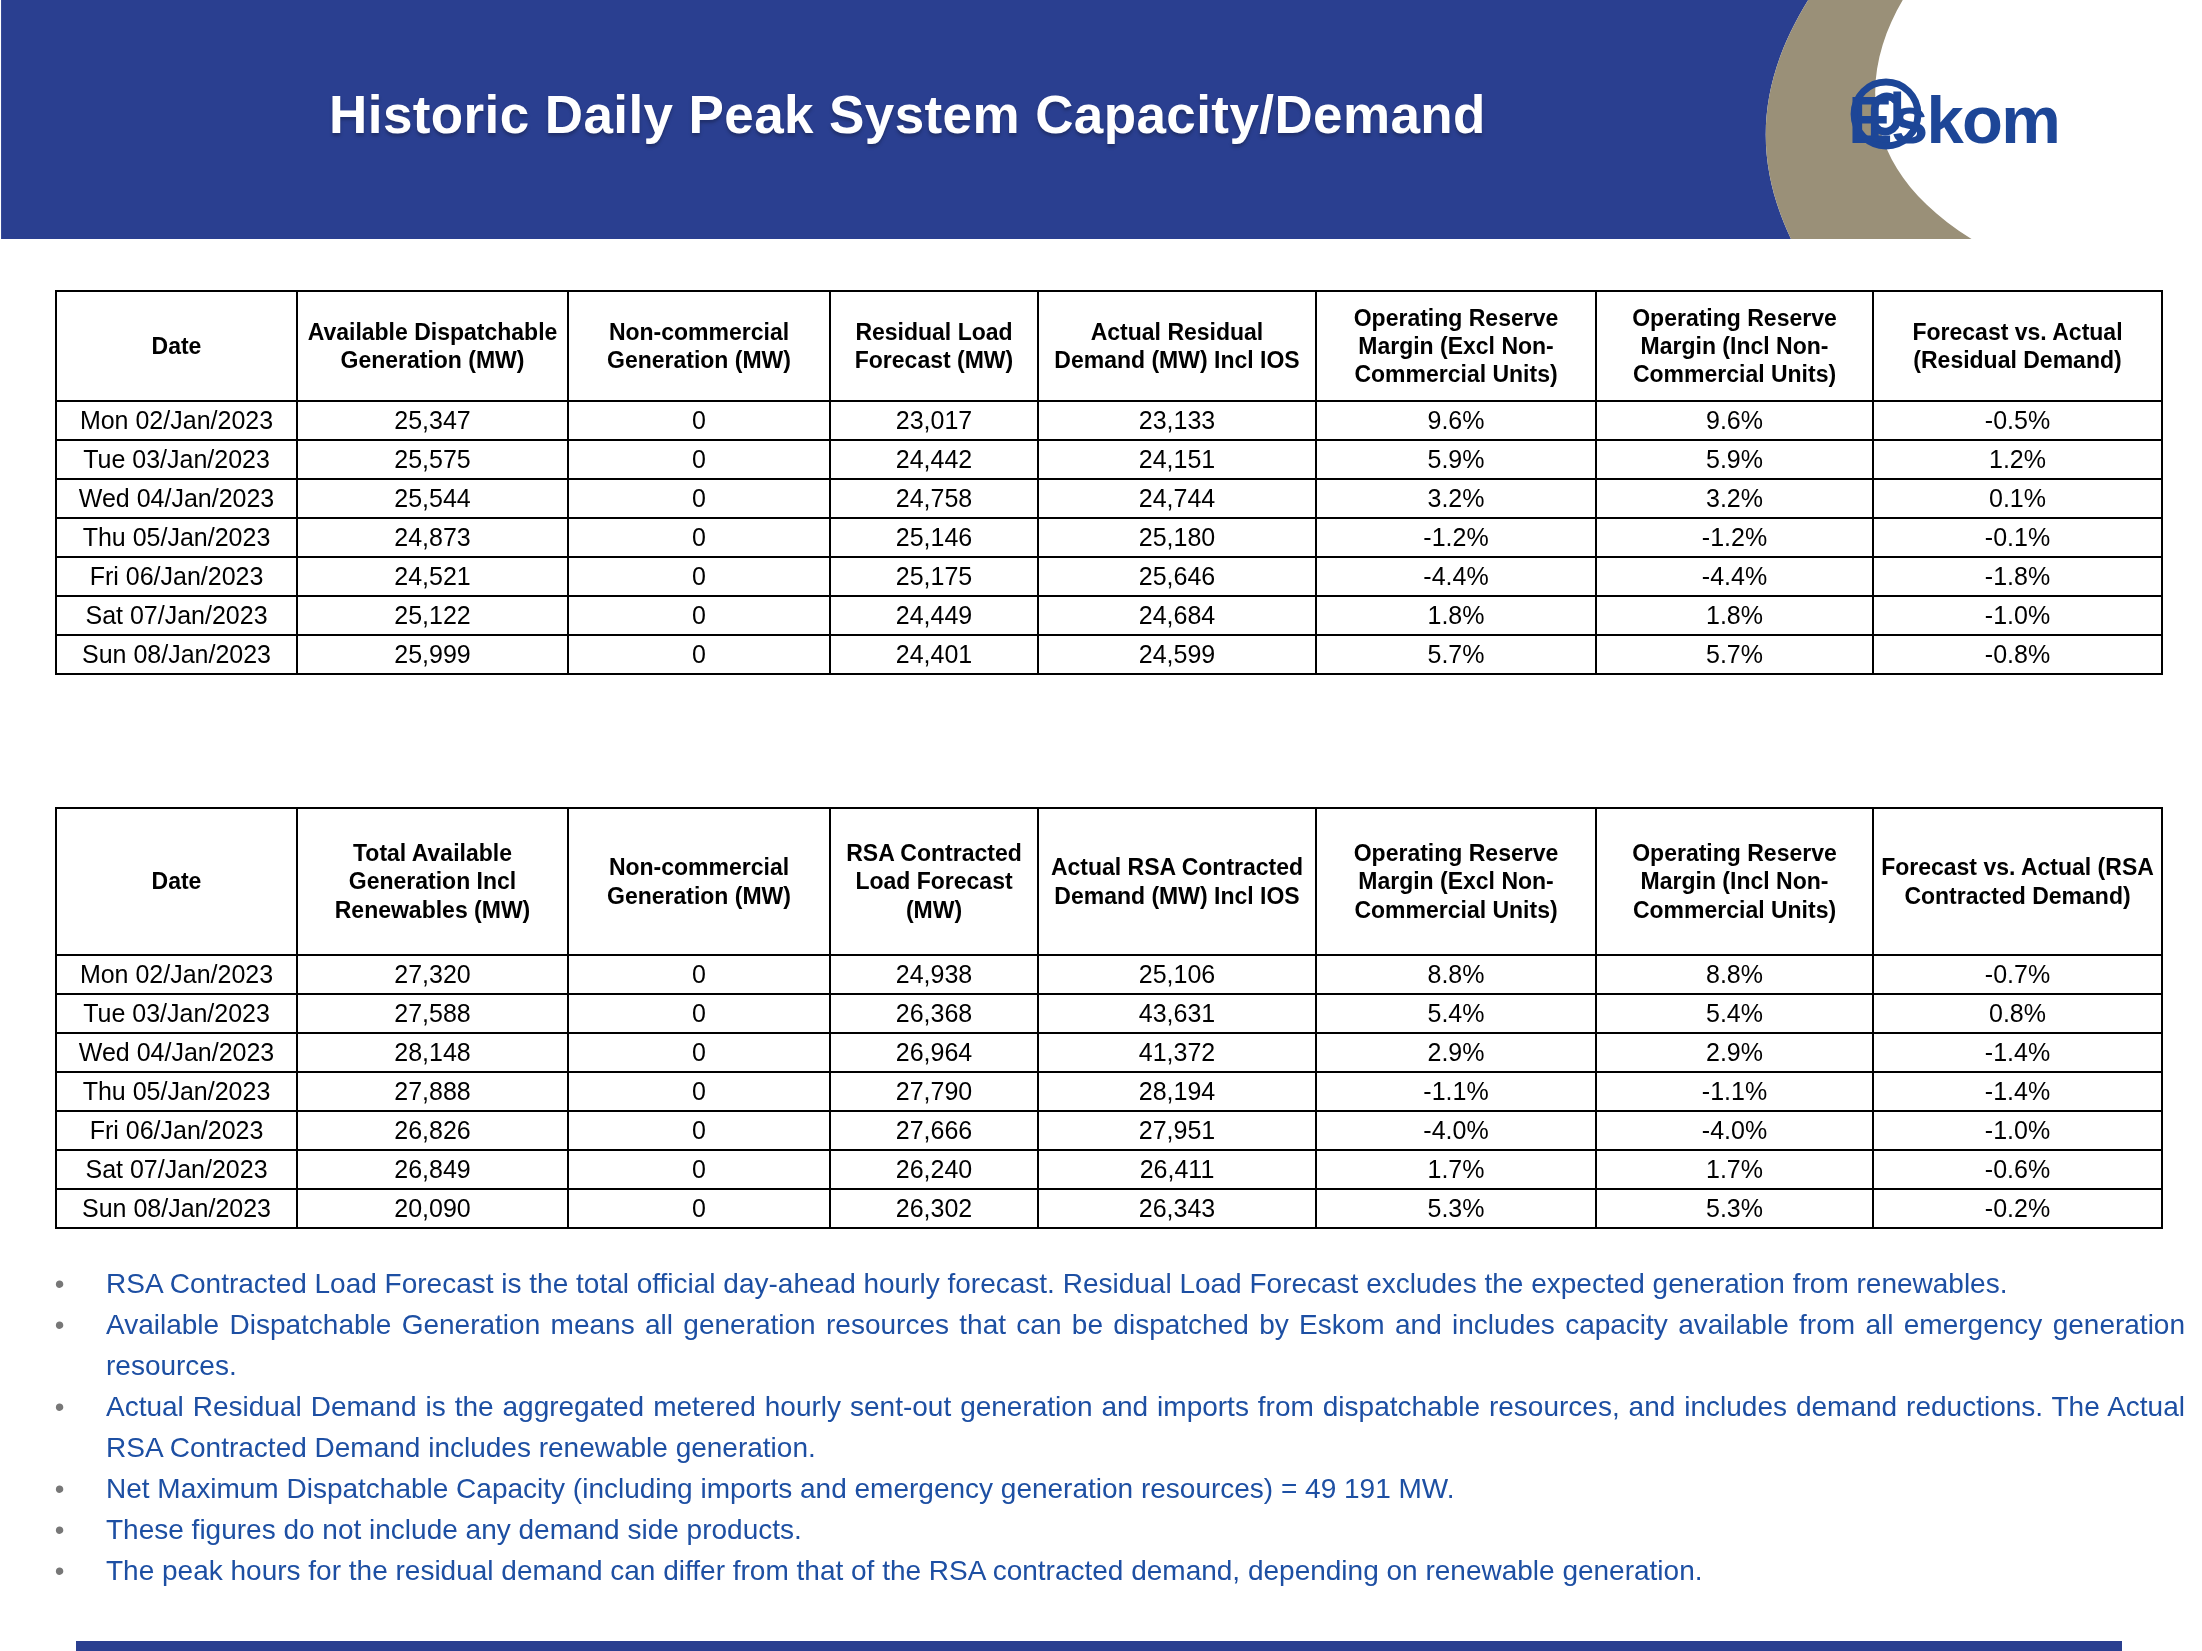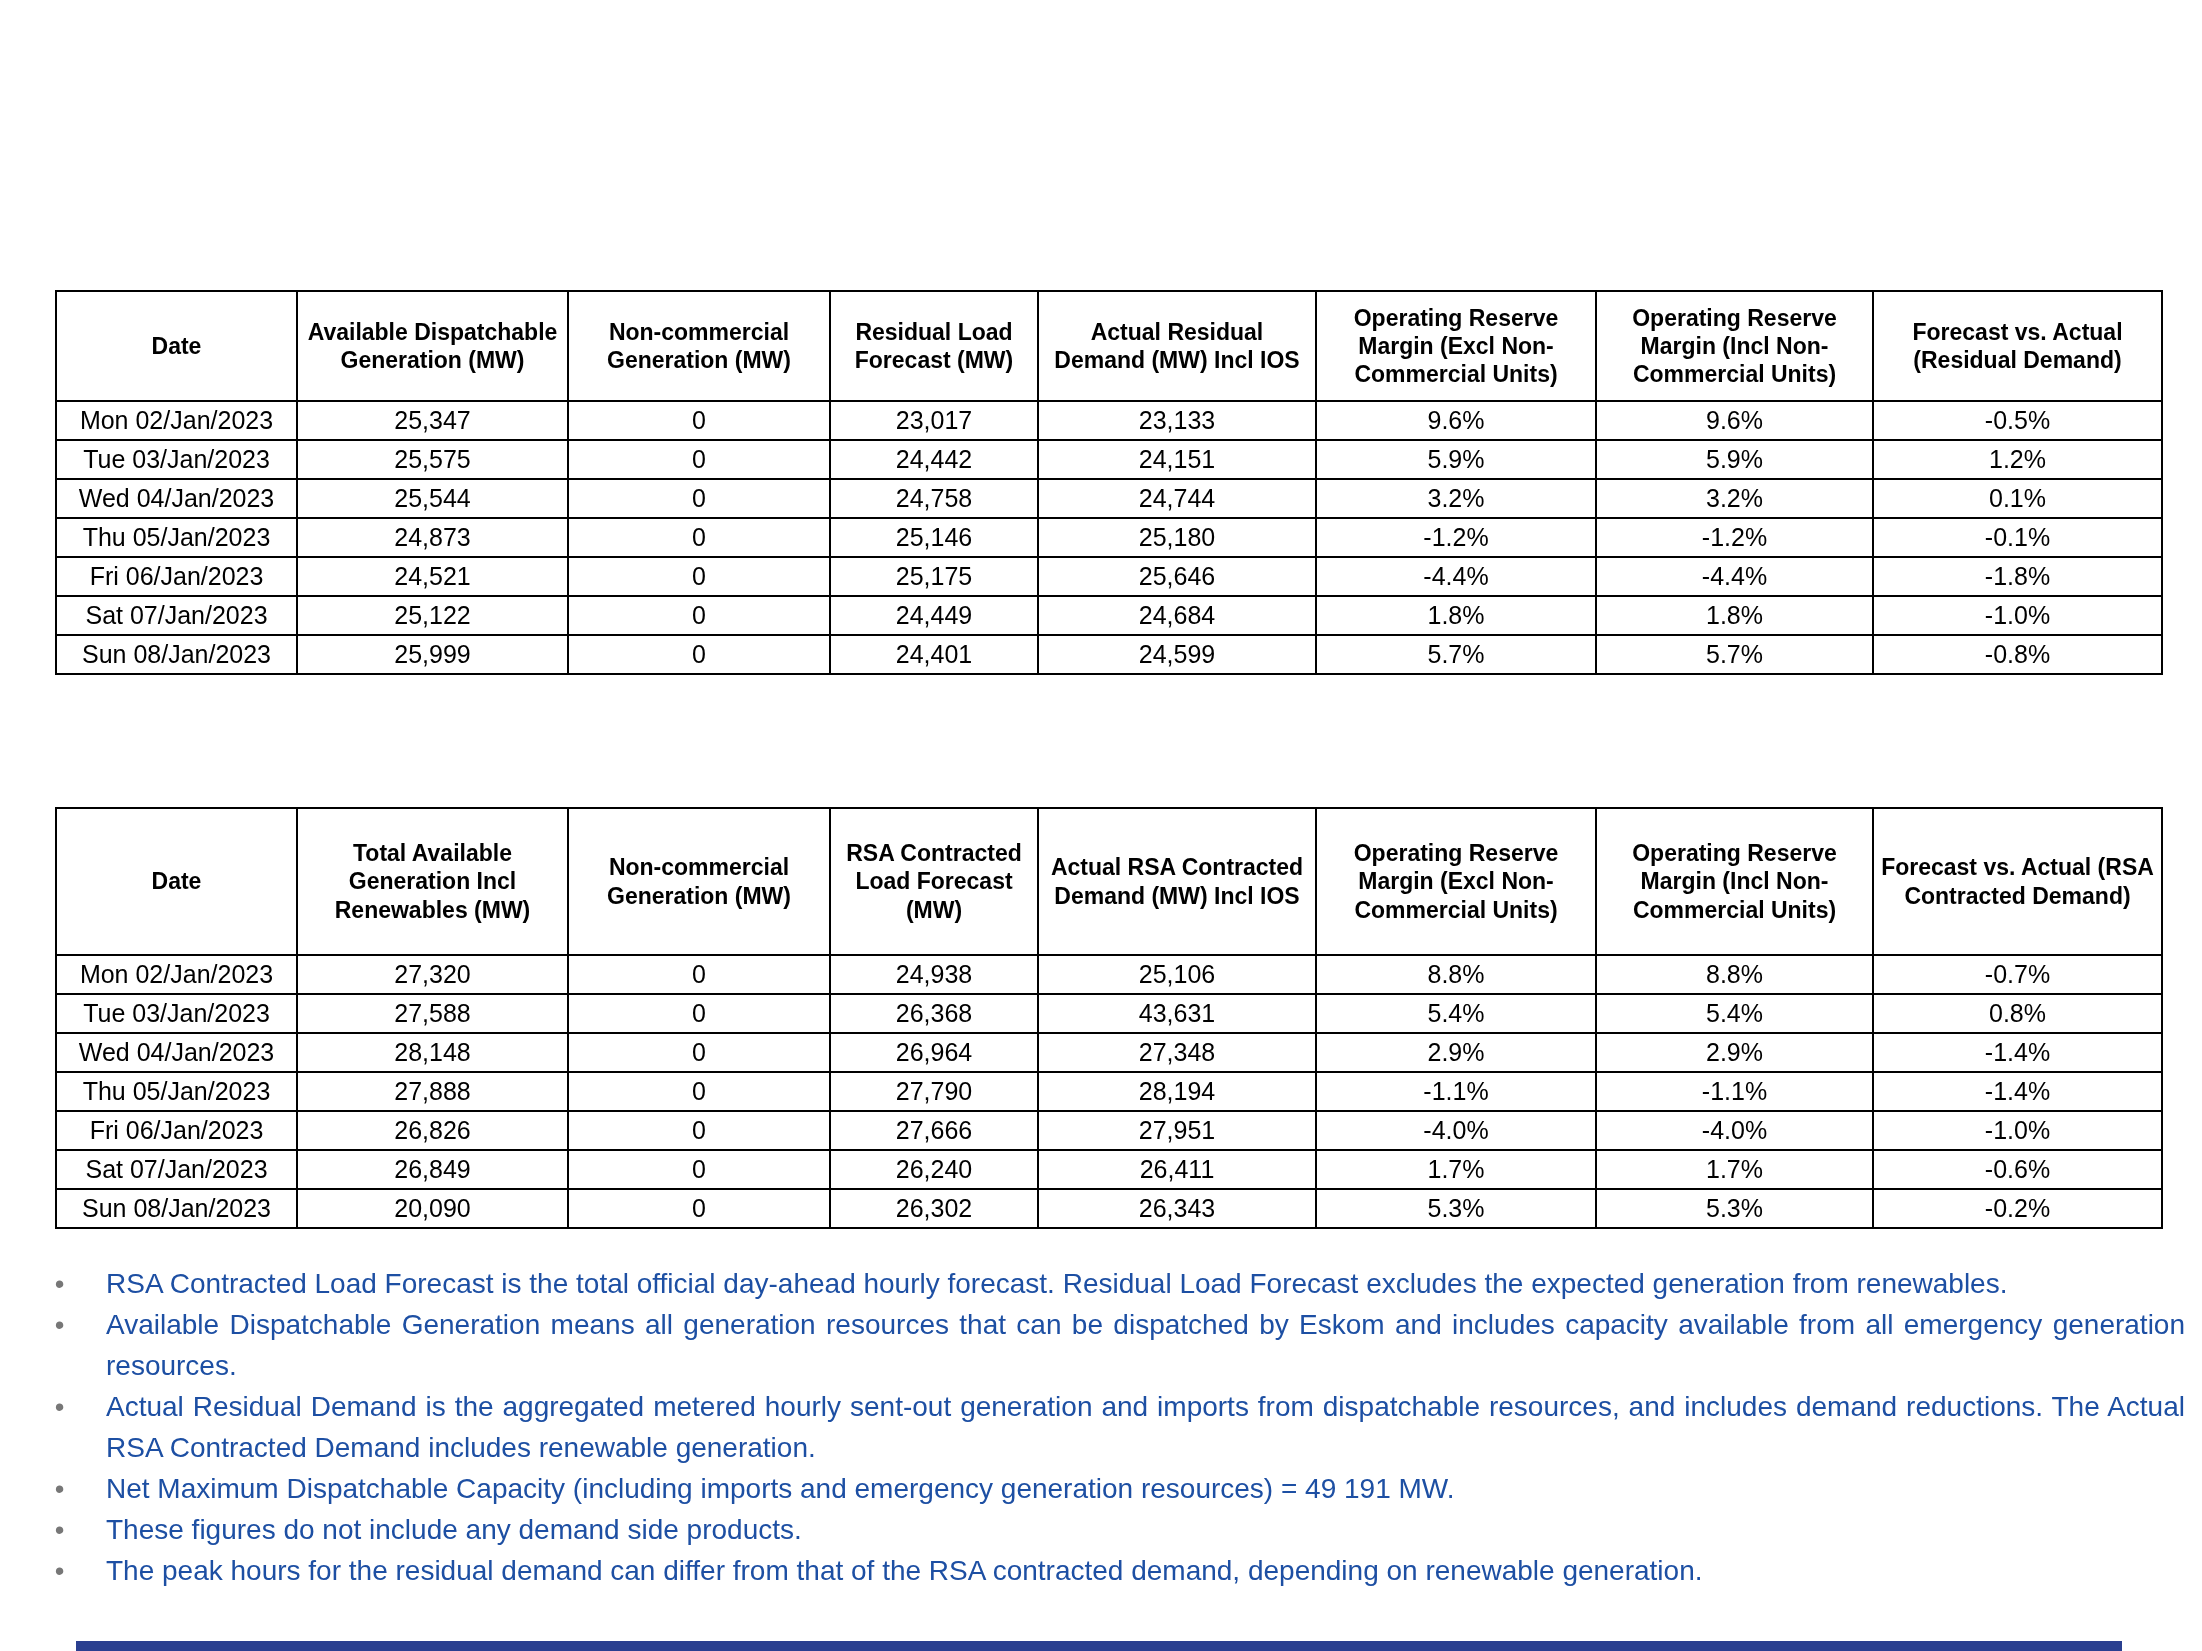--- a/index.html
+++ b/index.html
@@ -64,20 +64,35 @@
   .footer-bar {
     position:absolute; left:76px; bottom:0; width:2046px; height:11.2px;
     background:#2a3f90;
   }
 </style>
 </head>
 <body>
 
 <div class="slide">
 
+  <div class="banner">
+    <svg width="2203" height="239" viewBox="0 0 2560 278">
+      <path d="M0,0 H2102 C2040,100 2040,190 2082,278 H0 Z" fill="#2a3f90"></path>
+      <path d="M2102,0 C2040,100 2040,190 2082,278 H2292 C2158,195 2162,85 2212,0 Z" fill="#9a9078"></path>
+    </svg>
+    <div class="title">Historic Daily Peak System Capacity/Demand</div>
+    <div class="logo">
+      <svg width="76" height="76" viewBox="-44 -44 88 88">
+        <circle cx="0" cy="0" r="37" fill="none" stroke="#1d4697" stroke-width="8"></circle>
+        <path d="M -13 26 L -13 -6 A 14 14 0 0 1 12 -15" fill="none" stroke="#1d4697" stroke-width="9" stroke-linecap="butt"></path>
+        <path d="M 13 -26 L 13 6 A 14 14 0 0 1 -12 15" fill="none" stroke="#1d4697" stroke-width="9" stroke-linecap="butt"></path>
+      </svg>
+      <span class="logo-text">Eskom</span>
+    </div>
+  </div>
 
   <table class="data" id="table1">
     <colgroup>
       <col class="c1">
         <col class="c2">
         <col class="c3">
         <col class="c4">
       <col class="c5">
         <col class="c6">
         <col class="c7">
@@ -211,21 +226,21 @@
           <td>43,631</td>
           <td>5.4%</td>
           <td>5.4%</td>
           <td>0.8%</td>
         </tr>
         <tr>
           <td>Wed 04/Jan/2023</td>
           <td>28,148</td>
           <td>0</td>
           <td>26,964</td>
-          <td>27,348</td>
+          <td>41,372</td>
           <td>2.9%</td>
           <td>2.9%</td>
           <td>-1.4%</td>
         </tr>
         <tr>
           <td>Thu 05/Jan/2023</td>
           <td>27,888</td>
           <td>0</td>
           <td>27,790</td>
           <td>28,194</td>

